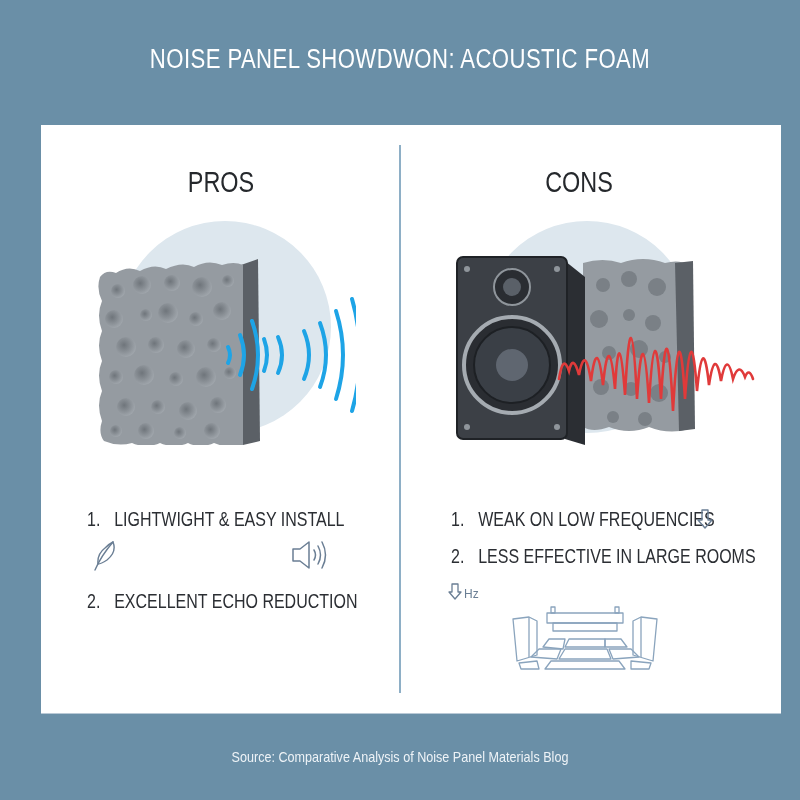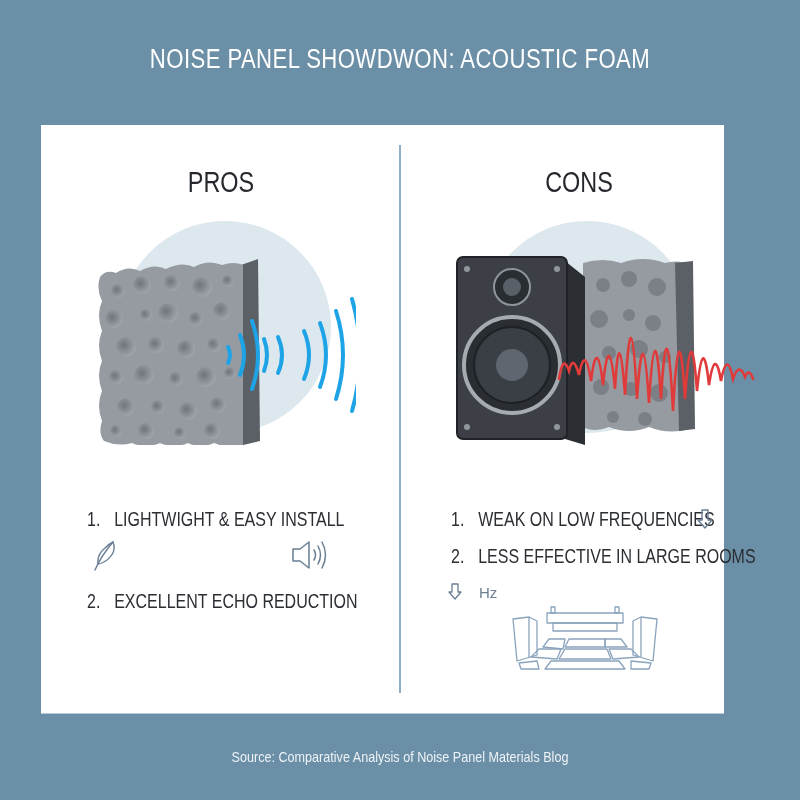--- a/index.html
+++ b/index.html
@@ -10,21 +10,21 @@
     position: relative;
   }
   .title {
     position: absolute; top: 44px; left: 0; width: 800px;
     text-align: center; color: #ffffff;
     font-family: "Liberation Sans", sans-serif;
     font-size: 27px; letter-spacing: 0.5px;
     transform: scaleX(0.82); transform-origin: center;
   }
   .card {
-    position: absolute; left: 41px; top: 125px; width: 683px; height: 588px;
+    position: absolute; left: 41px; top: 125px; width: 740px; height: 588px;
     background: #ffffff;
     box-shadow: 0 1px 0 #b9c9d6;
   }
   .divider {
     position: absolute; left: 358px; top: 20px; width: 2px; height: 548px;
     background: #8eafc6;
   }
   .col-head {
     position: absolute; top: 40px; width: 300px; text-align: center;
     color: #25282c; font-size: 30px;
@@ -193,21 +193,21 @@
   </svg>
 
   <div class="list-item" style="left:410px; top:420px;">
     <span class="num">2.</span><span>LESS EFFECTIVE IN LARGE ROOMS</span>
   </div>
 
   <div class="icon" style="left:407px; top:458px; display:flex; align-items:flex-end;">
     <svg width="14" height="18" viewBox="0 0 14 18">
       <path d="M4 1 L10 1 L10 9 L13 9 L7 16 L1 9 L4 9 Z" fill="none" stroke="#6a7e94" stroke-width="1.3" stroke-linejoin="round"></path>
     </svg>
-    <span style="font-size:15px; color:#6a7e94; margin-left:17px;">Hz</span>
+    <span style="font-size:12px; color:#6a7e94; margin-left:2px;">Hz</span>
   </div>
 
   <svg class="icon" style="left:468px; top:474px;" width="152" height="72" viewBox="0 0 152 72">
     <g fill="none" stroke="#8aa4bd" stroke-width="1.3" stroke-linejoin="round">
       <rect x="42" y="8" width="4" height="6"></rect>
         <rect x="106" y="8" width="4" height="6"></rect>
       <rect x="38" y="14" width="76" height="10"></rect>
       <rect x="44" y="24" width="64" height="8"></rect>
       <path d="M4 20 L20 18 L28 22 L28 56 L8 62 Z"></path>
       <path d="M20 18 L20 58"></path>

